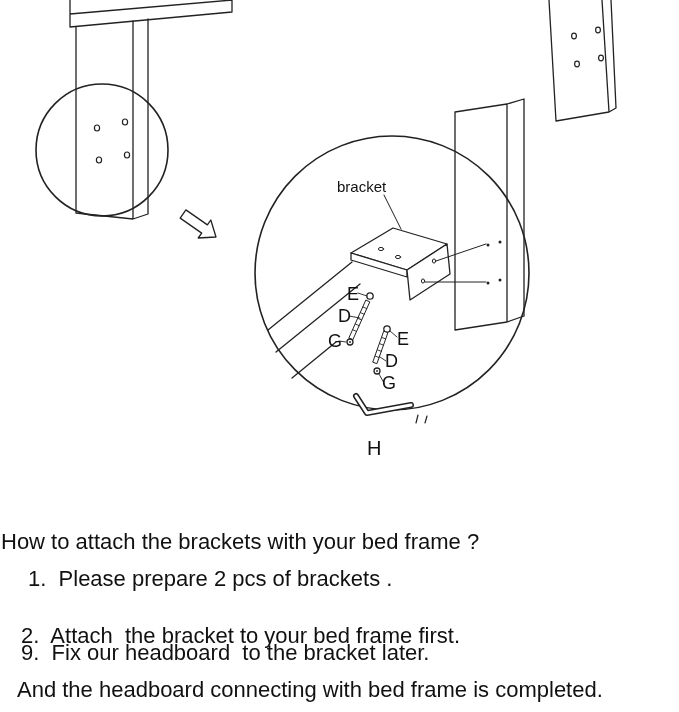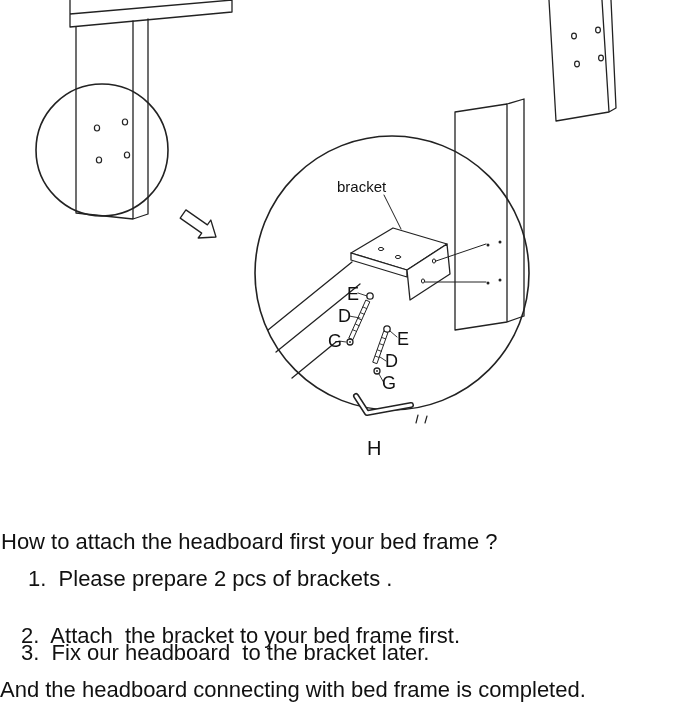--- a/index.html
+++ b/index.html
@@ -22,21 +22,21 @@
     position: absolute;
     font-size: 22px;
     line-height: 1.2;
     color: #111111;
     white-space: pre;
   }
   .heading { left: 1px;  top: 529px; }
   .step1   { left: 28px; top: 566px; }
   .step2   { left: 21px; top: 603px; margin-top: 20px; }
   .step3   { left: 21px; top: 640px; }
-  .footer  { left: 0px;  top: 677px; }
+  .footer  { left: 0px;  top: 677px; padding-left: 17px; }
   svg text {
     font-family: "Liberation Sans", sans-serif;
     fill: #111111;
     stroke: none;
   }
 </style>
 </head>
 <body>
 
 <div class="page">
@@ -125,20 +125,20 @@
     <text x="347" y="300" font-size="18">E</text>
     <text x="338" y="322" font-size="18">D</text>
     <text x="328" y="347" font-size="18">G</text>
     <text x="397" y="345" font-size="18">E</text>
     <text x="385" y="367" font-size="18">D</text>
     <text x="382" y="389" font-size="18">G</text>
     <text x="367" y="455" font-size="20">H</text>
   </svg>
 
   <div class="instructions">
-    <div class="txt heading">How to attach the headboard first your bed frame ?</div>
+    <div class="txt heading">How to attach the brackets with your bed frame ?</div>
     <div class="txt step1">1.  Please prepare 2 pcs of brackets .</div>
     <div class="txt step2">2.  Attach  the bracket to your bed frame first.</div>
-    <div class="txt step3">3.  Fix our headboard  to the bracket later.</div>
+    <div class="txt step3">9.  Fix our headboard  to the bracket later.</div>
     <div class="txt footer">And the headboard connecting with bed frame is completed.</div>
   </div>
 
 </div>
 
 </body></html>

